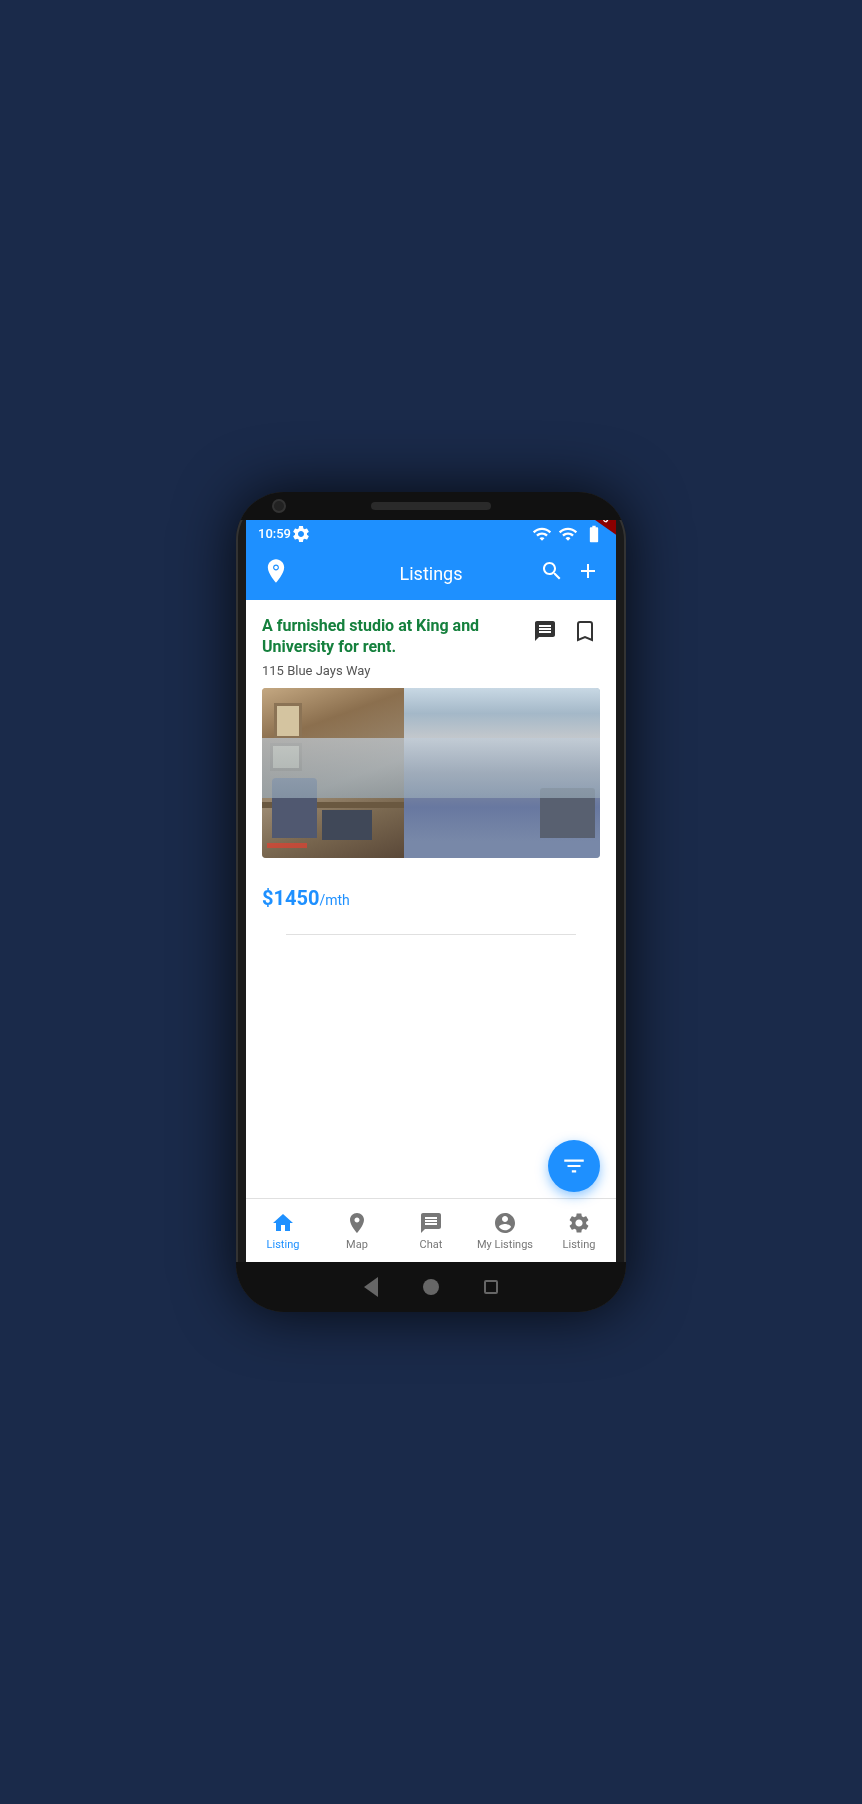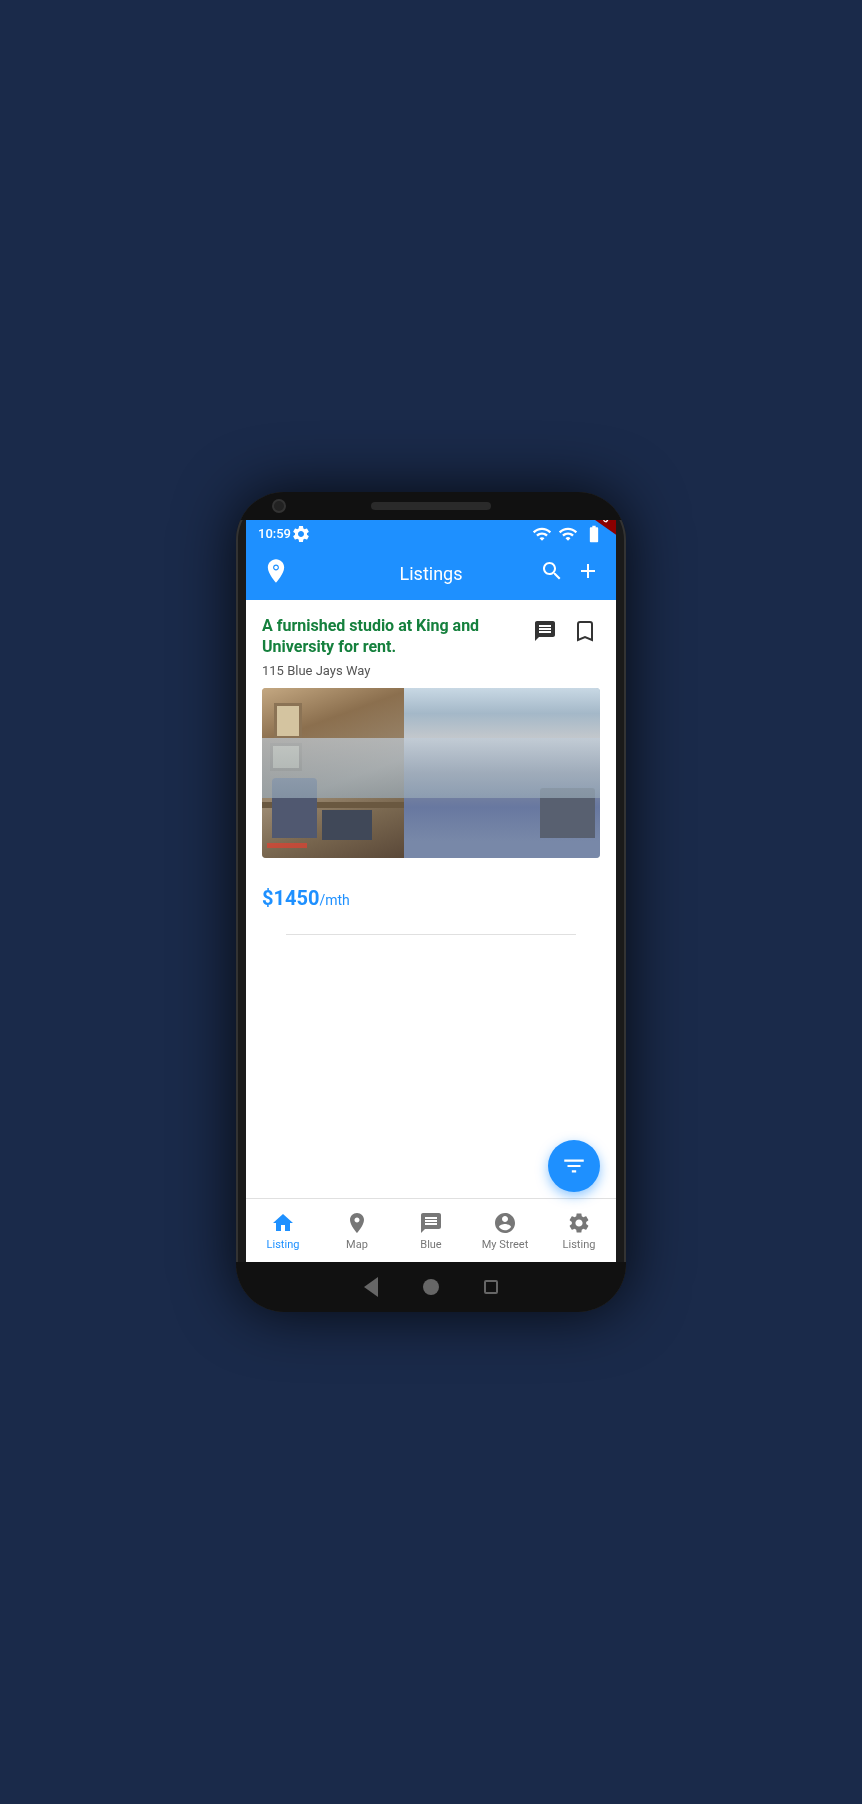--- a/index.html
+++ b/index.html
@@ -501,28 +501,28 @@
         <svg class="nav-icon" width="24" height="24" viewBox="0 0 24 24" fill="#777">
           <path d="M12 2C8.13 2 5 5.13 5 9c0 5.25 7 13 7 13s7-7.75 7-13c0-3.87-3.13-7-7-7zm0 9.5c-1.38 0-2.5-1.12-2.5-2.5s1.12-2.5 2.5-2.5 2.5 1.12 2.5 2.5-1.12 2.5-2.5 2.5z"></path>
         </svg>
         <span class="nav-label">Map</span>
       </div>
 
       <div class="nav-item">
         <svg class="nav-icon" width="24" height="24" viewBox="0 0 24 24" fill="#777">
           <path d="M20 2H4c-1.1 0-1.99.9-1.99 2L2 22l4-4h14c1.1 0 2-.9 2-2V4c0-1.1-.9-2-2-2zm-2 12H6v-2h12v2zm0-3H6V9h12v2zm0-3H6V6h12v2z"></path>
         </svg>
-        <span class="nav-label">Blue</span>
+        <span class="nav-label">Chat</span>
       </div>
 
       <div class="nav-item">
         <svg class="nav-icon" width="24" height="24" viewBox="0 0 24 24" fill="#777">
           <path d="M12 2C6.48 2 2 6.48 2 12s4.48 10 10 10 10-4.48 10-10S17.52 2 12 2zm0 3c1.66 0 3 1.34 3 3s-1.34 3-3 3-3-1.34-3-3 1.34-3 3-3zm0 14.2c-2.5 0-4.71-1.28-6-3.22.03-1.99 4-3.08 6-3.08 1.99 0 5.97 1.09 6 3.08-1.29 1.94-3.5 3.22-6 3.22z"></path>
         </svg>
-        <span class="nav-label">My Street</span>
+        <span class="nav-label">My Listings</span>
       </div>
 
       <div class="nav-item">
         <svg class="nav-icon" width="24" height="24" viewBox="0 0 24 24" fill="#777">
           <path d="M19.14,12.94c0.04-0.3,0.06-0.61,0.06-0.94c0-0.32-0.02-0.64-0.07-0.94l2.03-1.58c0.18-0.14,0.23-0.41,0.12-0.61 l-1.92-3.32c-0.12-0.22-0.37-0.29-0.59-0.22l-2.39,0.96c-0.5-0.38-1.03-0.7-1.62-0.94L14.4,2.81c-0.04-0.24-0.24-0.41-0.48-0.41 h-3.84c-0.24,0-0.43,0.17-0.47,0.41L9.25,5.35C8.66,5.59,8.12,5.92,7.63,6.29L5.24,5.33c-0.22-0.08-0.47,0-0.59,0.22L2.74,8.87 C2.62,9.08,2.66,9.34,2.86,9.48l2.03,1.58C4.84,11.36,4.8,11.69,4.8,12s0.02,0.64,0.07,0.94l-2.03,1.58 c-0.18,0.14-0.23,0.41-0.12,0.61l1.92,3.32c0.12,0.22,0.37,0.29,0.59,0.22l2.39-0.96c0.5,0.38,1.03,0.7,1.62,0.94l0.36,2.54 c0.05,0.24,0.24,0.41,0.48,0.41h3.84c0.24,0,0.44-0.17,0.47-0.41l0.36-2.54c0.59-0.24,1.13-0.56,1.62-0.94l2.39,0.96 c0.22,0.08,0.47,0,0.59-0.22l1.92-3.32c0.12-0.22,0.07-0.47-0.12-0.61L19.14,12.94z M12,15.6c-1.98,0-3.6-1.62-3.6-3.6 s1.62-3.6,3.6-3.6s3.6,1.62,3.6,3.6S13.98,15.6,12,15.6z"></path>
         </svg>
         <span class="nav-label">Listing</span>
       </div>
     </div>
 

